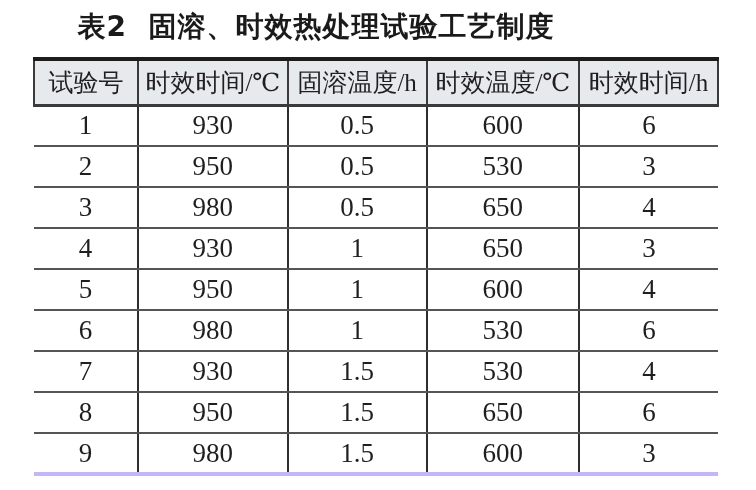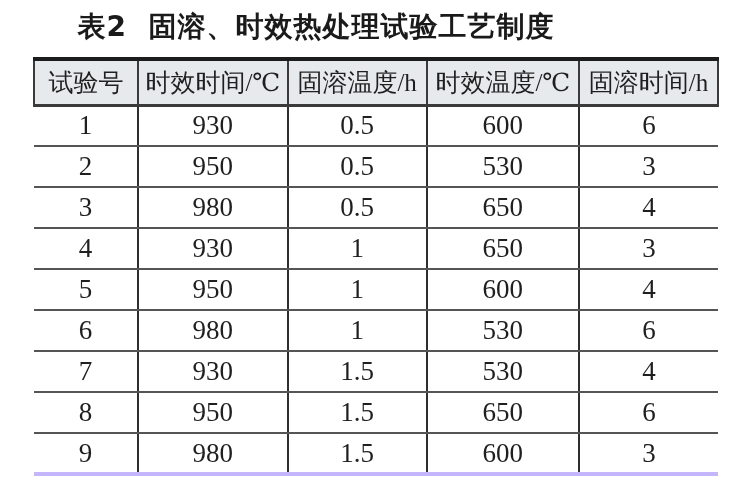--- a/index.html
+++ b/index.html
@@ -74,21 +74,21 @@
       <col style="width:20.3%">
       <col style="width:22.3%">
       <col style="width:20.3%">
     </colgroup>
     <thead>
       <tr>
         <th>试验号</th>
         <th>时效时间/℃</th>
         <th>固溶温度/h</th>
         <th>时效温度/℃</th>
-        <th>固溶时间/h</th>
+        <th>时效时间/h</th>
       </tr>
     </thead>
     <tbody>
       <tr>
         <td>1</td>
         <td>930</td>
         <td>0.5</td>
         <td>600</td>
         <td>6</td>
       </tr>

